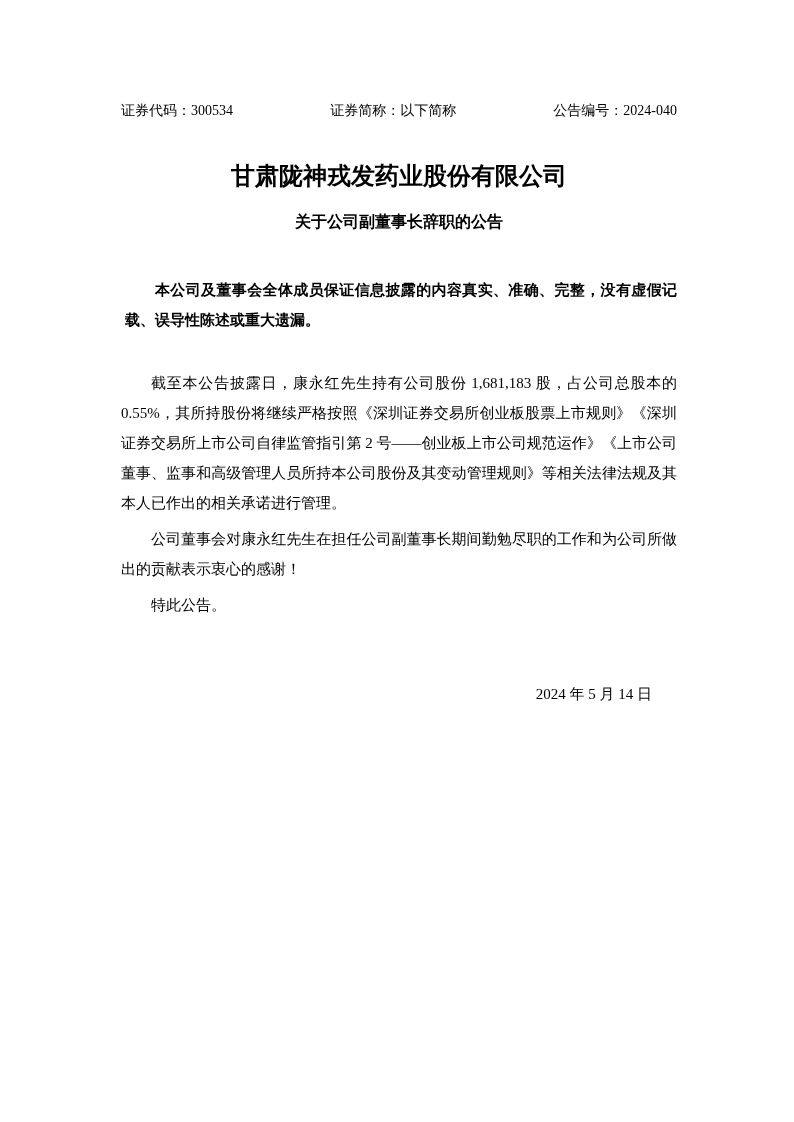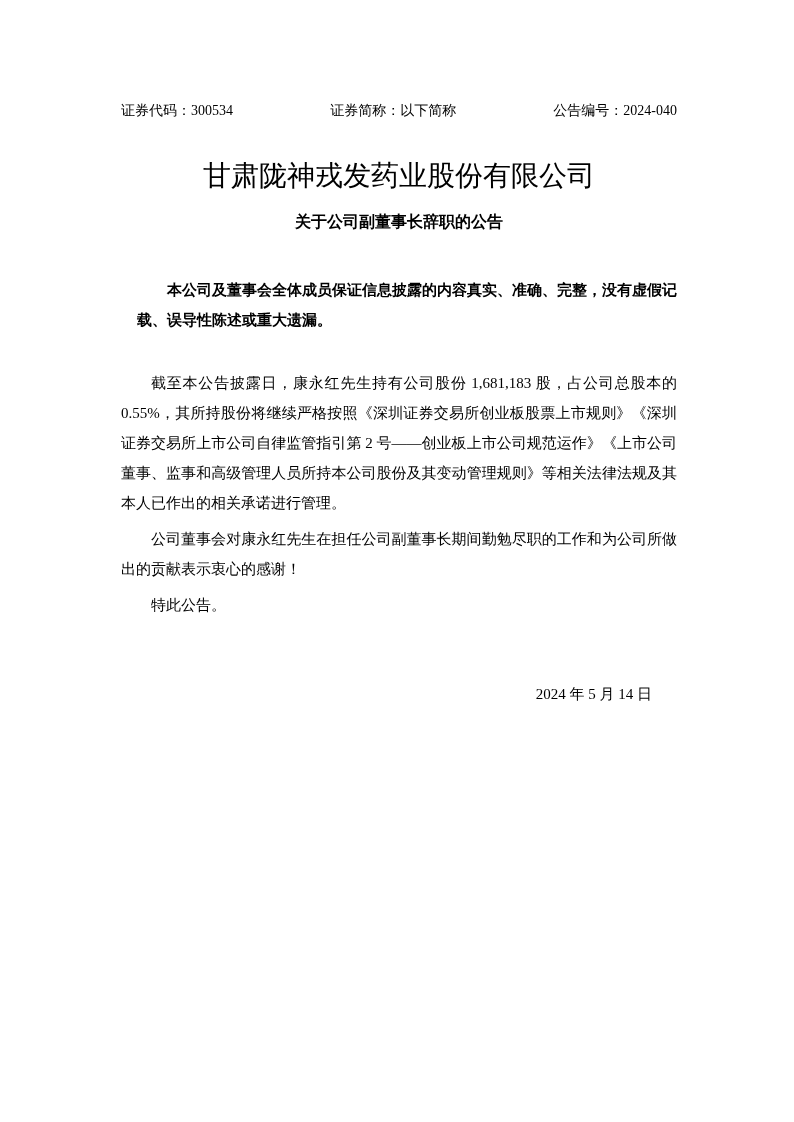--- a/index.html
+++ b/index.html
@@ -23,33 +23,33 @@
     display: flex;
     justify-content: space-between;
     align-items: baseline;
     font-size: 14px;
     line-height: 20px;
     white-space: nowrap;
   }
   .doc-title {
     margin: 39px 0 0 0;
     text-align: center;
-    font-size: 28px;
-    font-weight: normal;
+    font-size: 24px;
+    font-weight: bold;
     line-height: 32px;
   }
   .doc-subtitle {
     margin: 14px 0 0 0;
     text-align: center;
     font-size: 16px;
     font-weight: bold;
     line-height: 32px;
   }
   .declaration {
-    margin: 37px 0 0 16px;
+    margin: 37px 0 0 4px;
     font-size: 15px;
     font-weight: bold;
     line-height: 30px;
     text-indent: 2em;
     text-align: justify;
   }
   .doc-body {
     margin-top: 33px;
   }
   .body-para {

